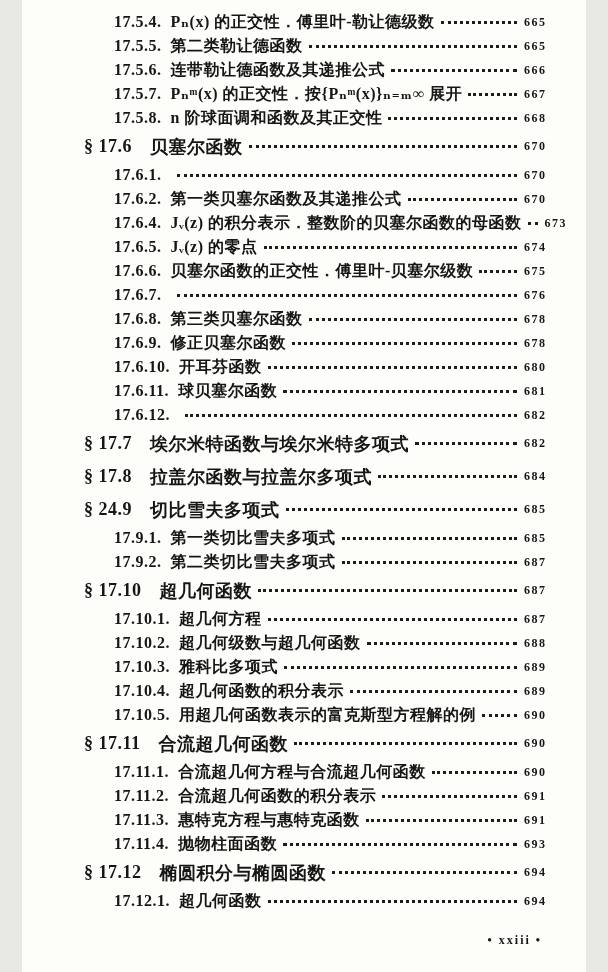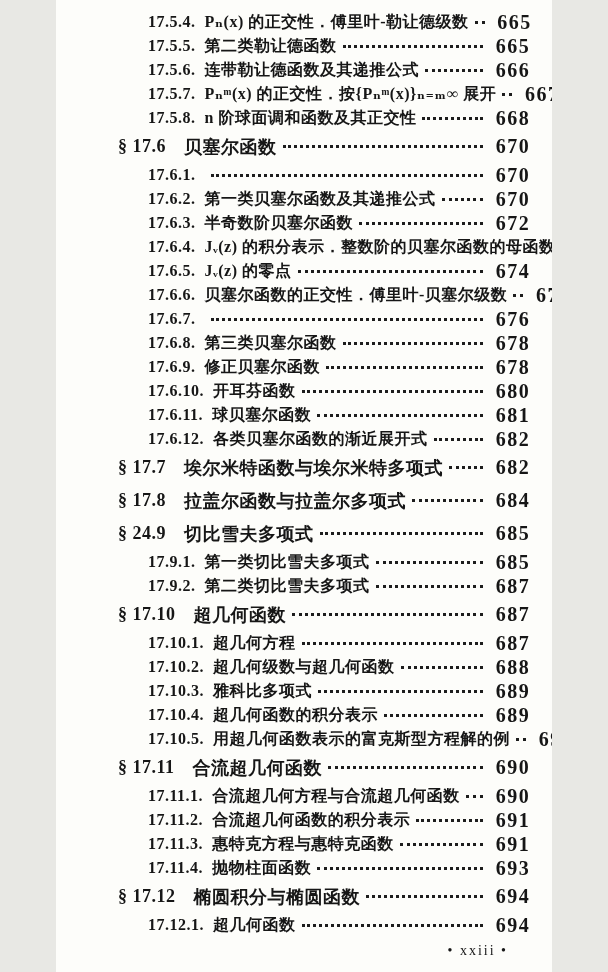--- a/index.html
+++ b/index.html
@@ -2,21 +2,21 @@
 <html><head>
 <meta charset="utf-8">
 <style>
   html, body {
     margin: 0;
     padding: 0;
     background: #e8e8e4;
   }
   .page {
     position: relative;
-    width: 496px;
+    width: 564px;
     height: 972px;
     margin: 0 auto;
     background: #fdfdfa;
     color: #161616;
     font-family: "Liberation Serif", "DejaVu Serif", serif;
     font-weight: bold;
     box-sizing: border-box;
     padding: 10px 16px 0 62px;
     overflow: hidden;
   }
@@ -41,33 +41,33 @@
   .title { letter-spacing: 0.5px; }
   .dots {
     flex: 1 1 auto;
     min-width: 10px;
     height: 0;
     margin: 0 7px 0 6px;
     border-bottom: 3px dotted #1d1d1d;
   }
   .pageno {
     width: 46px;
-    text-align: center;
-    font-size: 20px;
+    text-align: left;
+    font-size: 12px;
     letter-spacing: 1.5px;
     flex: 0 0 auto;
   }
   .footer {
-    margin-top: 6px;
+    margin-top: 20px;
     padding-right: 28px;
     text-align: right;
-    font-size: 14px;
+    font-size: 12px;
     letter-spacing: 2px;
     font-family: "Liberation Serif", "DejaVu Serif", serif;
-    font-weight: normal;
+    font-weight: bold;
     color: #161616;
   }
 </style>
 </head>
 <body>
 
 <div class="page">
   <div class="toc-list">
       <div class="row sub">
     <span class="num">17.5.4.</span>
@@ -110,26 +110,20 @@
     <span class="dots"></span>
     <span class="pageno">670</span>
   </div>
       <div class="row sub">
     <span class="num">17.6.2.</span>
     <span class="title">第一类贝塞尔函数及其递推公式</span>
     <span class="dots"></span>
     <span class="pageno">670</span>
   </div>
       <div class="row sub">
-    <span class="num">17.6.3.</span>
-    <span class="title">半奇数阶贝塞尔函数</span>
-    <span class="dots"></span>
-    <span class="pageno">672</span>
-  </div>
-      <div class="row sub">
     <span class="num">17.6.4.</span>
     <span class="title">Jᵥ(z) 的积分表示．整数阶的贝塞尔函数的母函数</span>
     <span class="dots"></span>
     <span class="pageno">673</span>
   </div>
       <div class="row sub">
     <span class="num">17.6.5.</span>
     <span class="title">Jᵥ(z) 的零点</span>
     <span class="dots"></span>
     <span class="pageno">674</span>
@@ -164,21 +158,20 @@
     <span class="pageno">680</span>
   </div>
       <div class="row sub">
     <span class="num">17.6.11.</span>
     <span class="title">球贝塞尔函数</span>
     <span class="dots"></span>
     <span class="pageno">681</span>
   </div>
       <div class="row sub">
     <span class="num">17.6.12.</span>
-    <span class="title">各类贝塞尔函数的渐近展开式</span>
     <span class="dots"></span>
     <span class="pageno">682</span>
   </div>
       <div class="row sec">
     <span class="num">§ 17.7</span>
     <span class="title">埃尔米特函数与埃尔米特多项式</span>
     <span class="dots"></span>
     <span class="pageno">682</span>
   </div>
       <div class="row sec">

